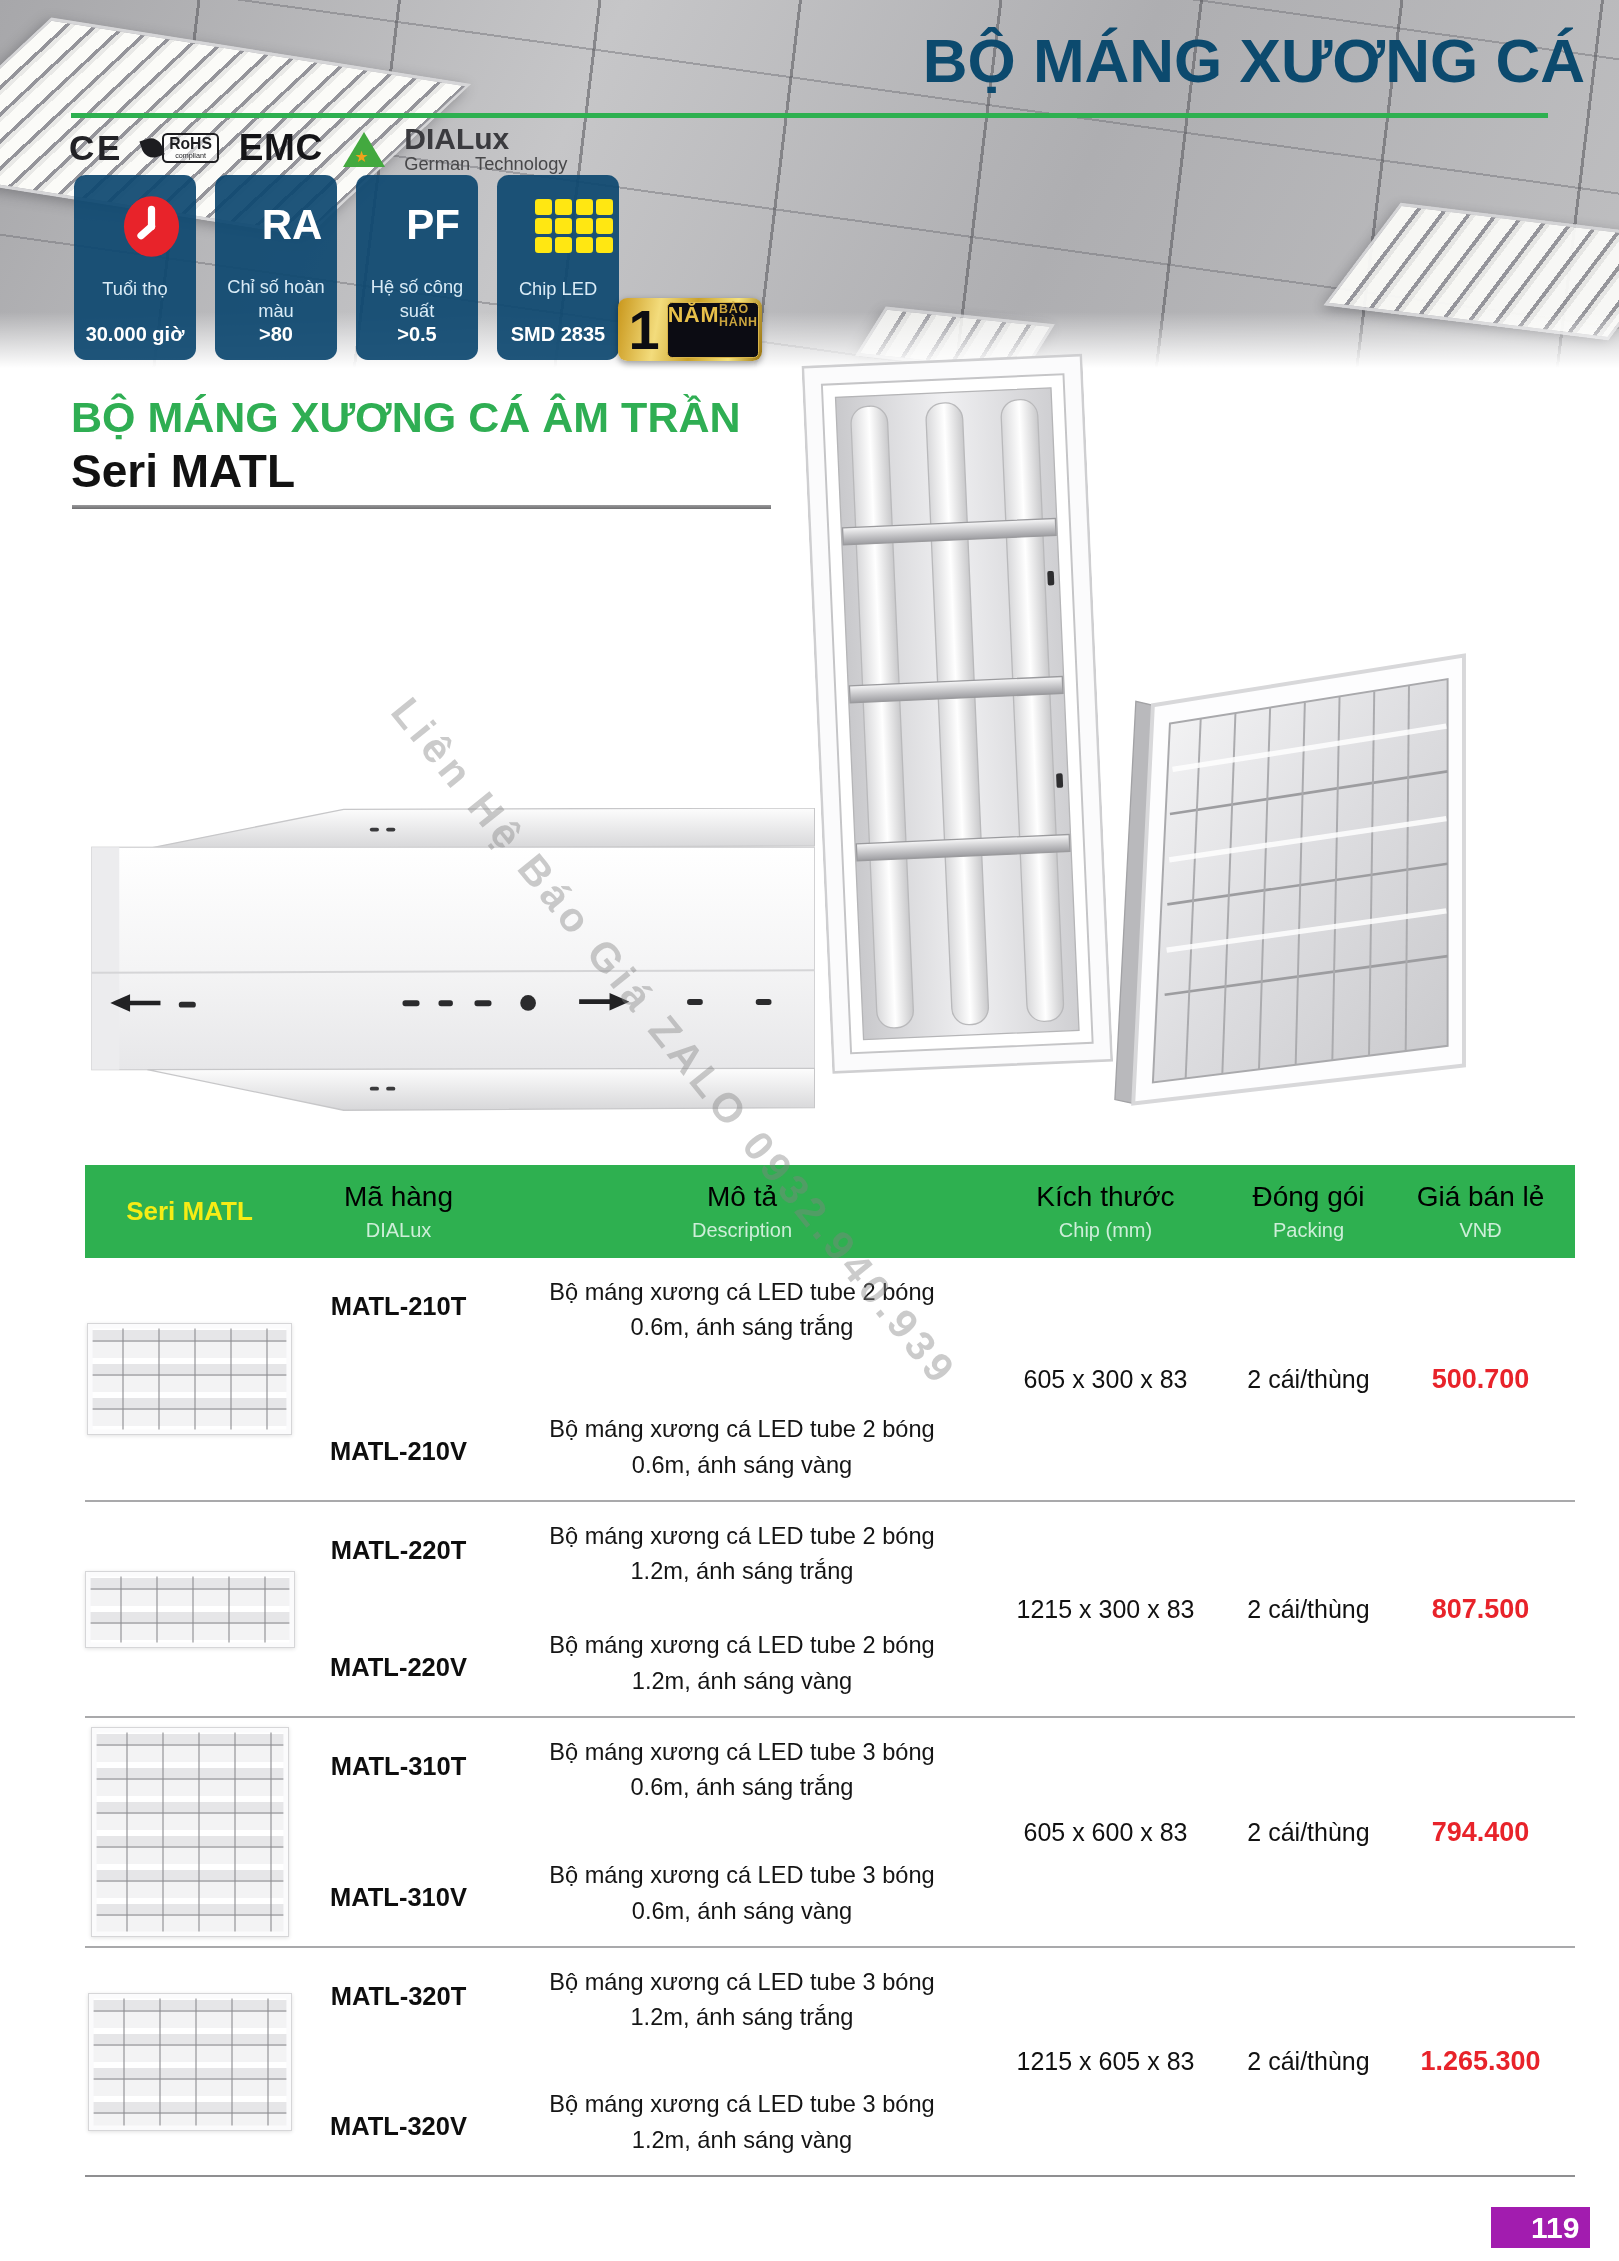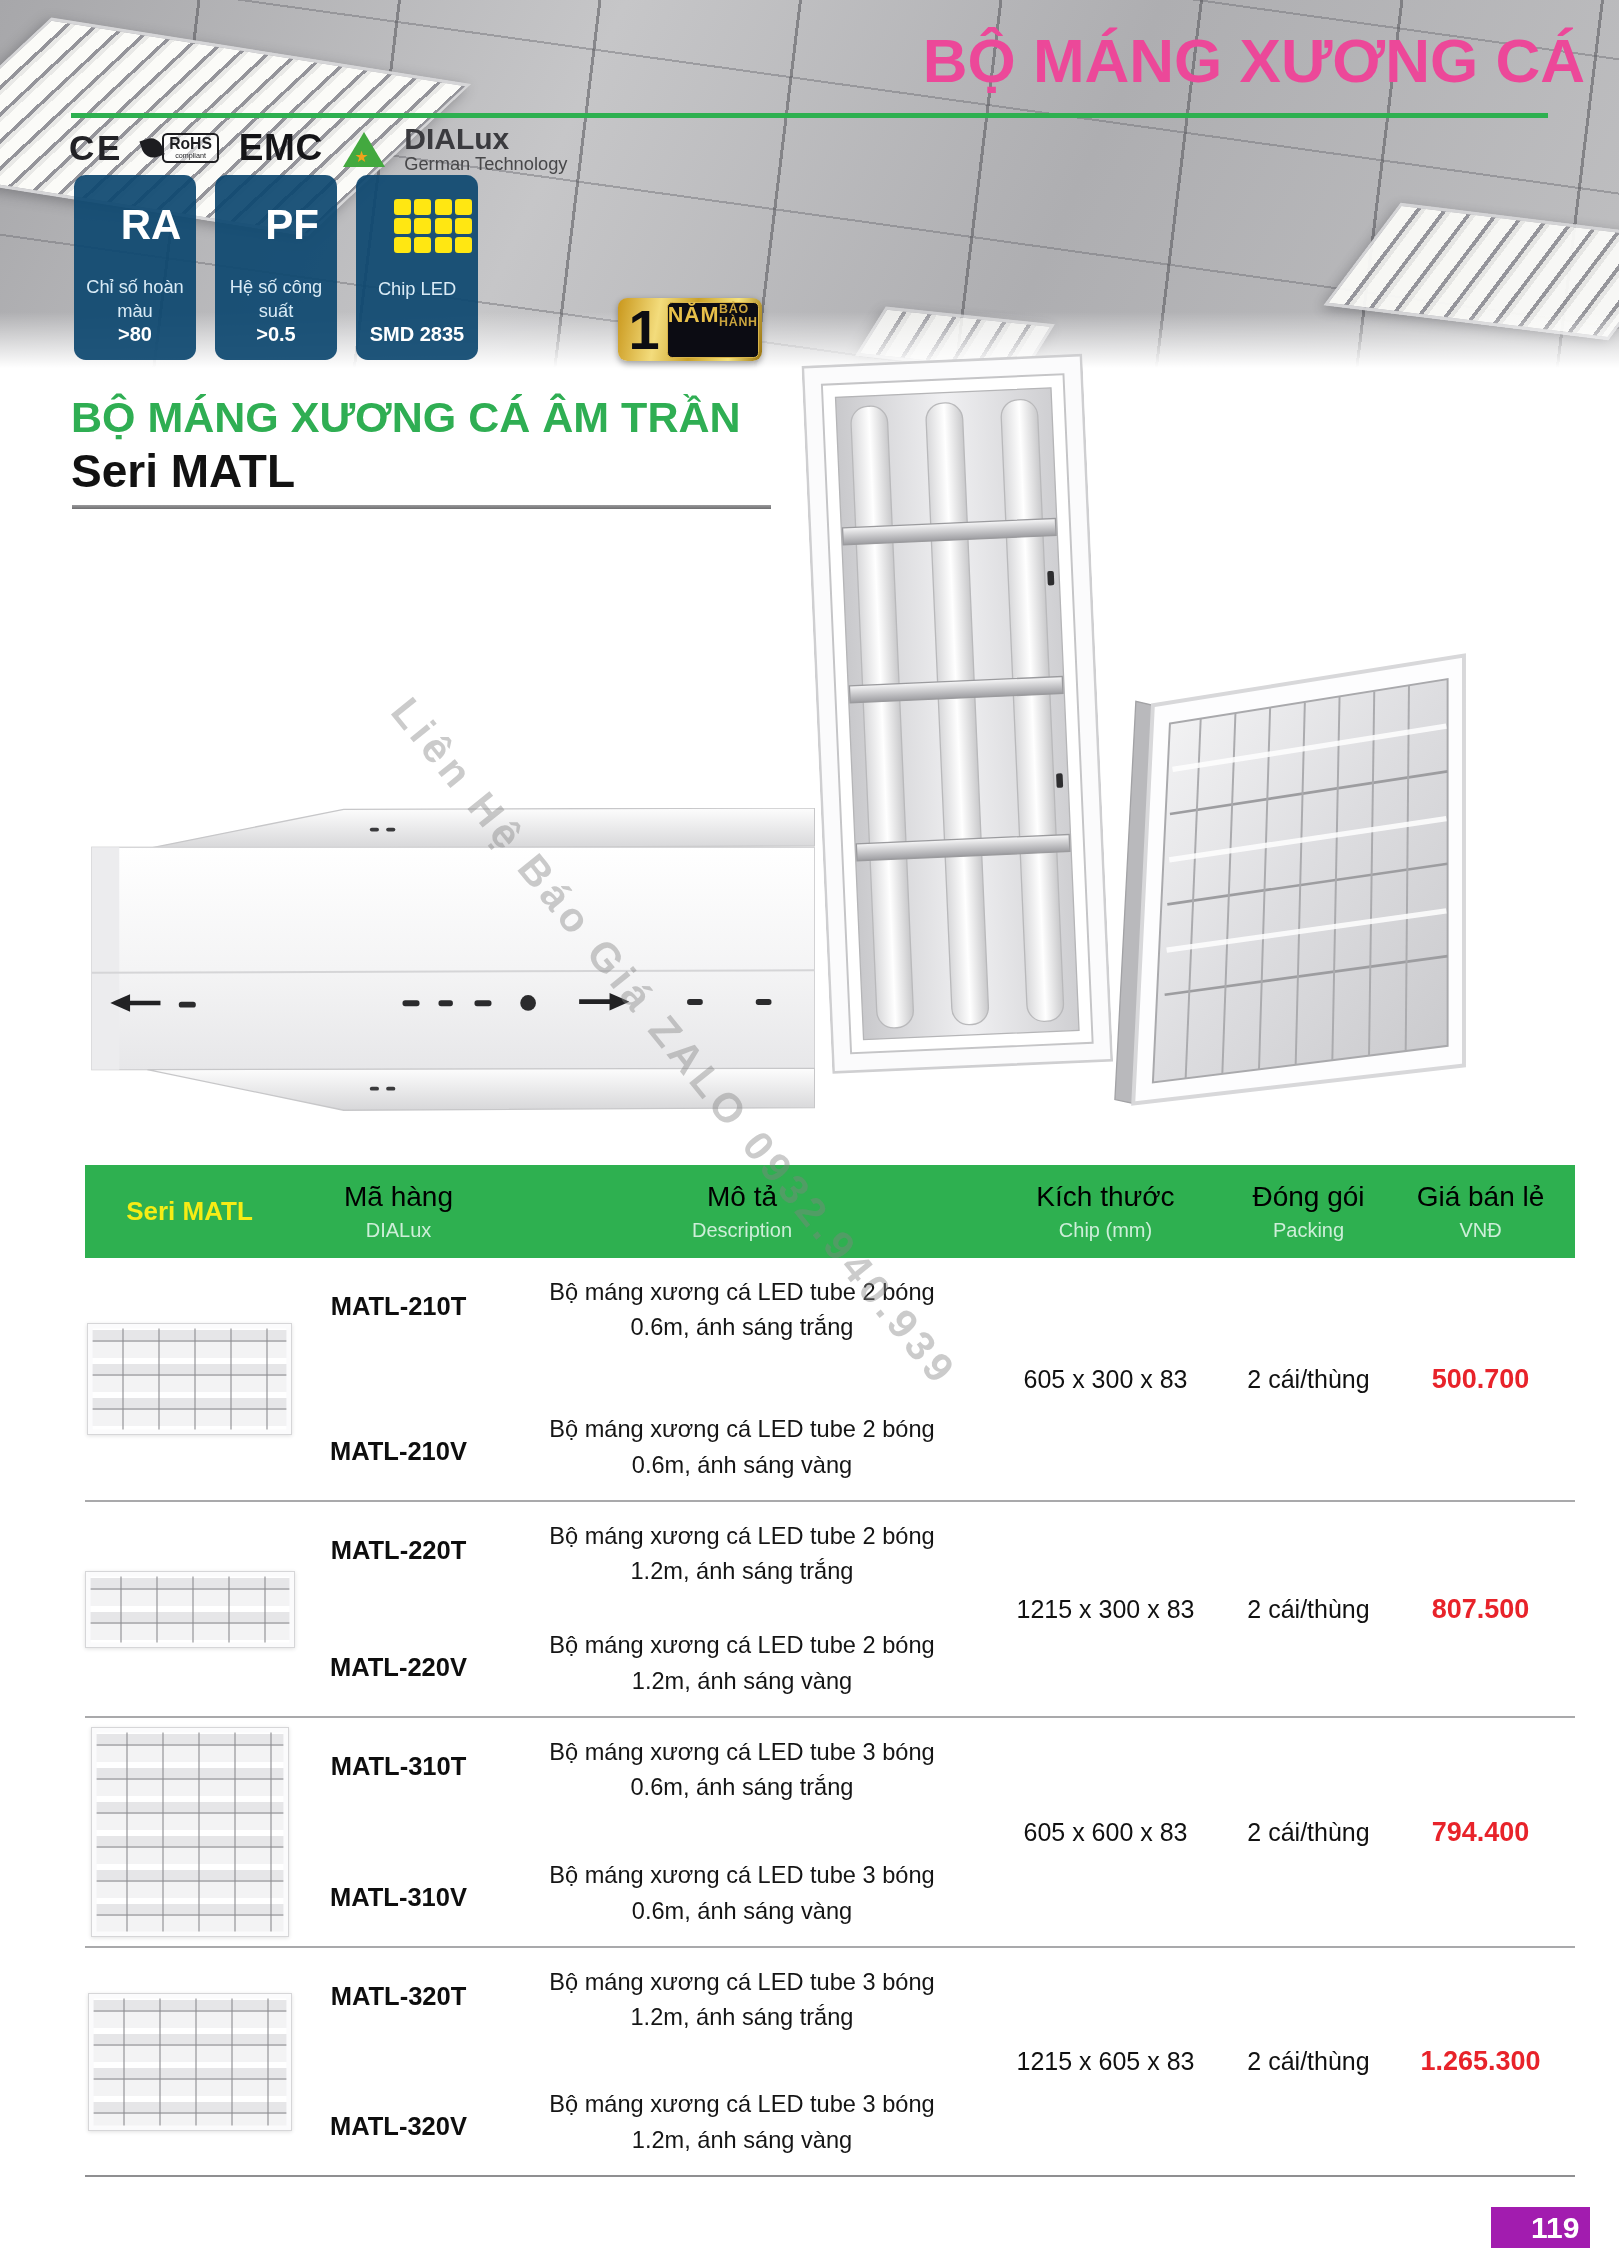--- a/index.html
+++ b/index.html
@@ -13,21 +13,21 @@
       repeating-linear-gradient(97deg, rgba(90,90,95,0) 0 196px, rgba(85,85,90,.55) 196px 199px),
       repeating-linear-gradient(8deg, rgba(120,120,125,0) 0 131px, rgba(110,110,116,.45) 131px 133px),
       linear-gradient(115deg,#a7a7aa 0%,#c6c6c8 35%,#aeaeb1 65%,#bfbfc1 100%);}
   .hero-fixture{position:absolute;border:3.9px solid #d6d6d8;box-shadow:0 3.9px 11.8px rgba(40,40,45,.35);
     background:repeating-linear-gradient(90deg,#fbfbf8 0 15.7px,#94949a 15.7px 20px,#e9e9e7 20px 25px);}
   .hero-fixture.f1{left:-33px;top:39px;width:419px;height:170px;transform:rotate(9deg) skewX(-38deg);}
   .hero-fixture.f2{left:1361px;top:216px;width:281px;height:105px;transform:rotate(7deg) skewX(-30deg);opacity:.95;}
   .hero-fixture.f3{left:870px;top:314px;width:164px;height:46px;transform:rotate(6deg) skewX(-26deg);opacity:.8;}
   .hero-fade{position:absolute;left:0;right:0;bottom:0;height:56px;
     background:linear-gradient(rgba(255,255,255,0),#ffffff);}
-  .hero-title{position:absolute;top:25px;right:34px;font-size:62px;font-weight:800;color:#ec4899;
+  .hero-title{position:absolute;top:25px;right:34px;font-size:62px;font-weight:800;color:#0c4a6e;
     letter-spacing:0px;white-space:nowrap;}
   .hero-line{position:absolute;top:113px;left:71px;width:1477px;height:5.2px;background:#2eb050;}
 
   
   .certs{position:absolute;top:124px;left:69px;height:48px;display:flex;align-items:center;gap:19.6px;}
   .ce-logo{font-size:35px;font-weight:700;color:#222226;letter-spacing:2.6px;}
   .rohs{display:flex;align-items:center;gap:0;}
   .rohs-leaf{width:19.6px;height:19.6px;background:#1d1d20;border-radius:0 60% 0 60%;transform:rotate(-18deg);}
   .rohs-box{border:2px solid #1d1d20;border-radius:5.2px;padding:1.3px 5.2px;text-align:center;background:rgba(255,255,255,.55);}
   .rohs-box .t1{font-size:15.7px;font-weight:800;color:#1d1d20;line-height:1;}
@@ -141,20 +141,31 @@
     </div>
     <div class="dialux">
       <div class="t1">DIALux</div>
       <div class="t2">German Technology</div>
     </div>
   </div>
 
   <div class="badges">
     <div class="badge">
       <div class="badge-top">
+        <svg width="63" height="63" viewBox="0 0 96 96">
+          <ellipse cx="48" cy="48" rx="42" ry="46" fill="#e8232a"></ellipse>
+          <path d="M48 48 L48 22" stroke="#ffffff" stroke-width="11" stroke-linecap="round"></path>
+          <path d="M48 48 L32 62" stroke="#ffffff" stroke-width="11" stroke-linecap="round"></path>
+        </svg>
+      </div>
+      <div class="badge-label">Tuổi thọ</div>
+      <div class="badge-value">30.000 giờ</div>
+    </div>
+    <div class="badge">
+      <div class="badge-top">
         <div class="badge-big">RA</div>
       </div>
       <div class="badge-label">Chỉ số hoàn màu</div>
       <div class="badge-value">&gt;80</div>
     </div>
     <div class="badge">
       <div class="badge-top">
         <div class="badge-big">PF</div>
       </div>
       <div class="badge-label">Hệ số công suất</div>

